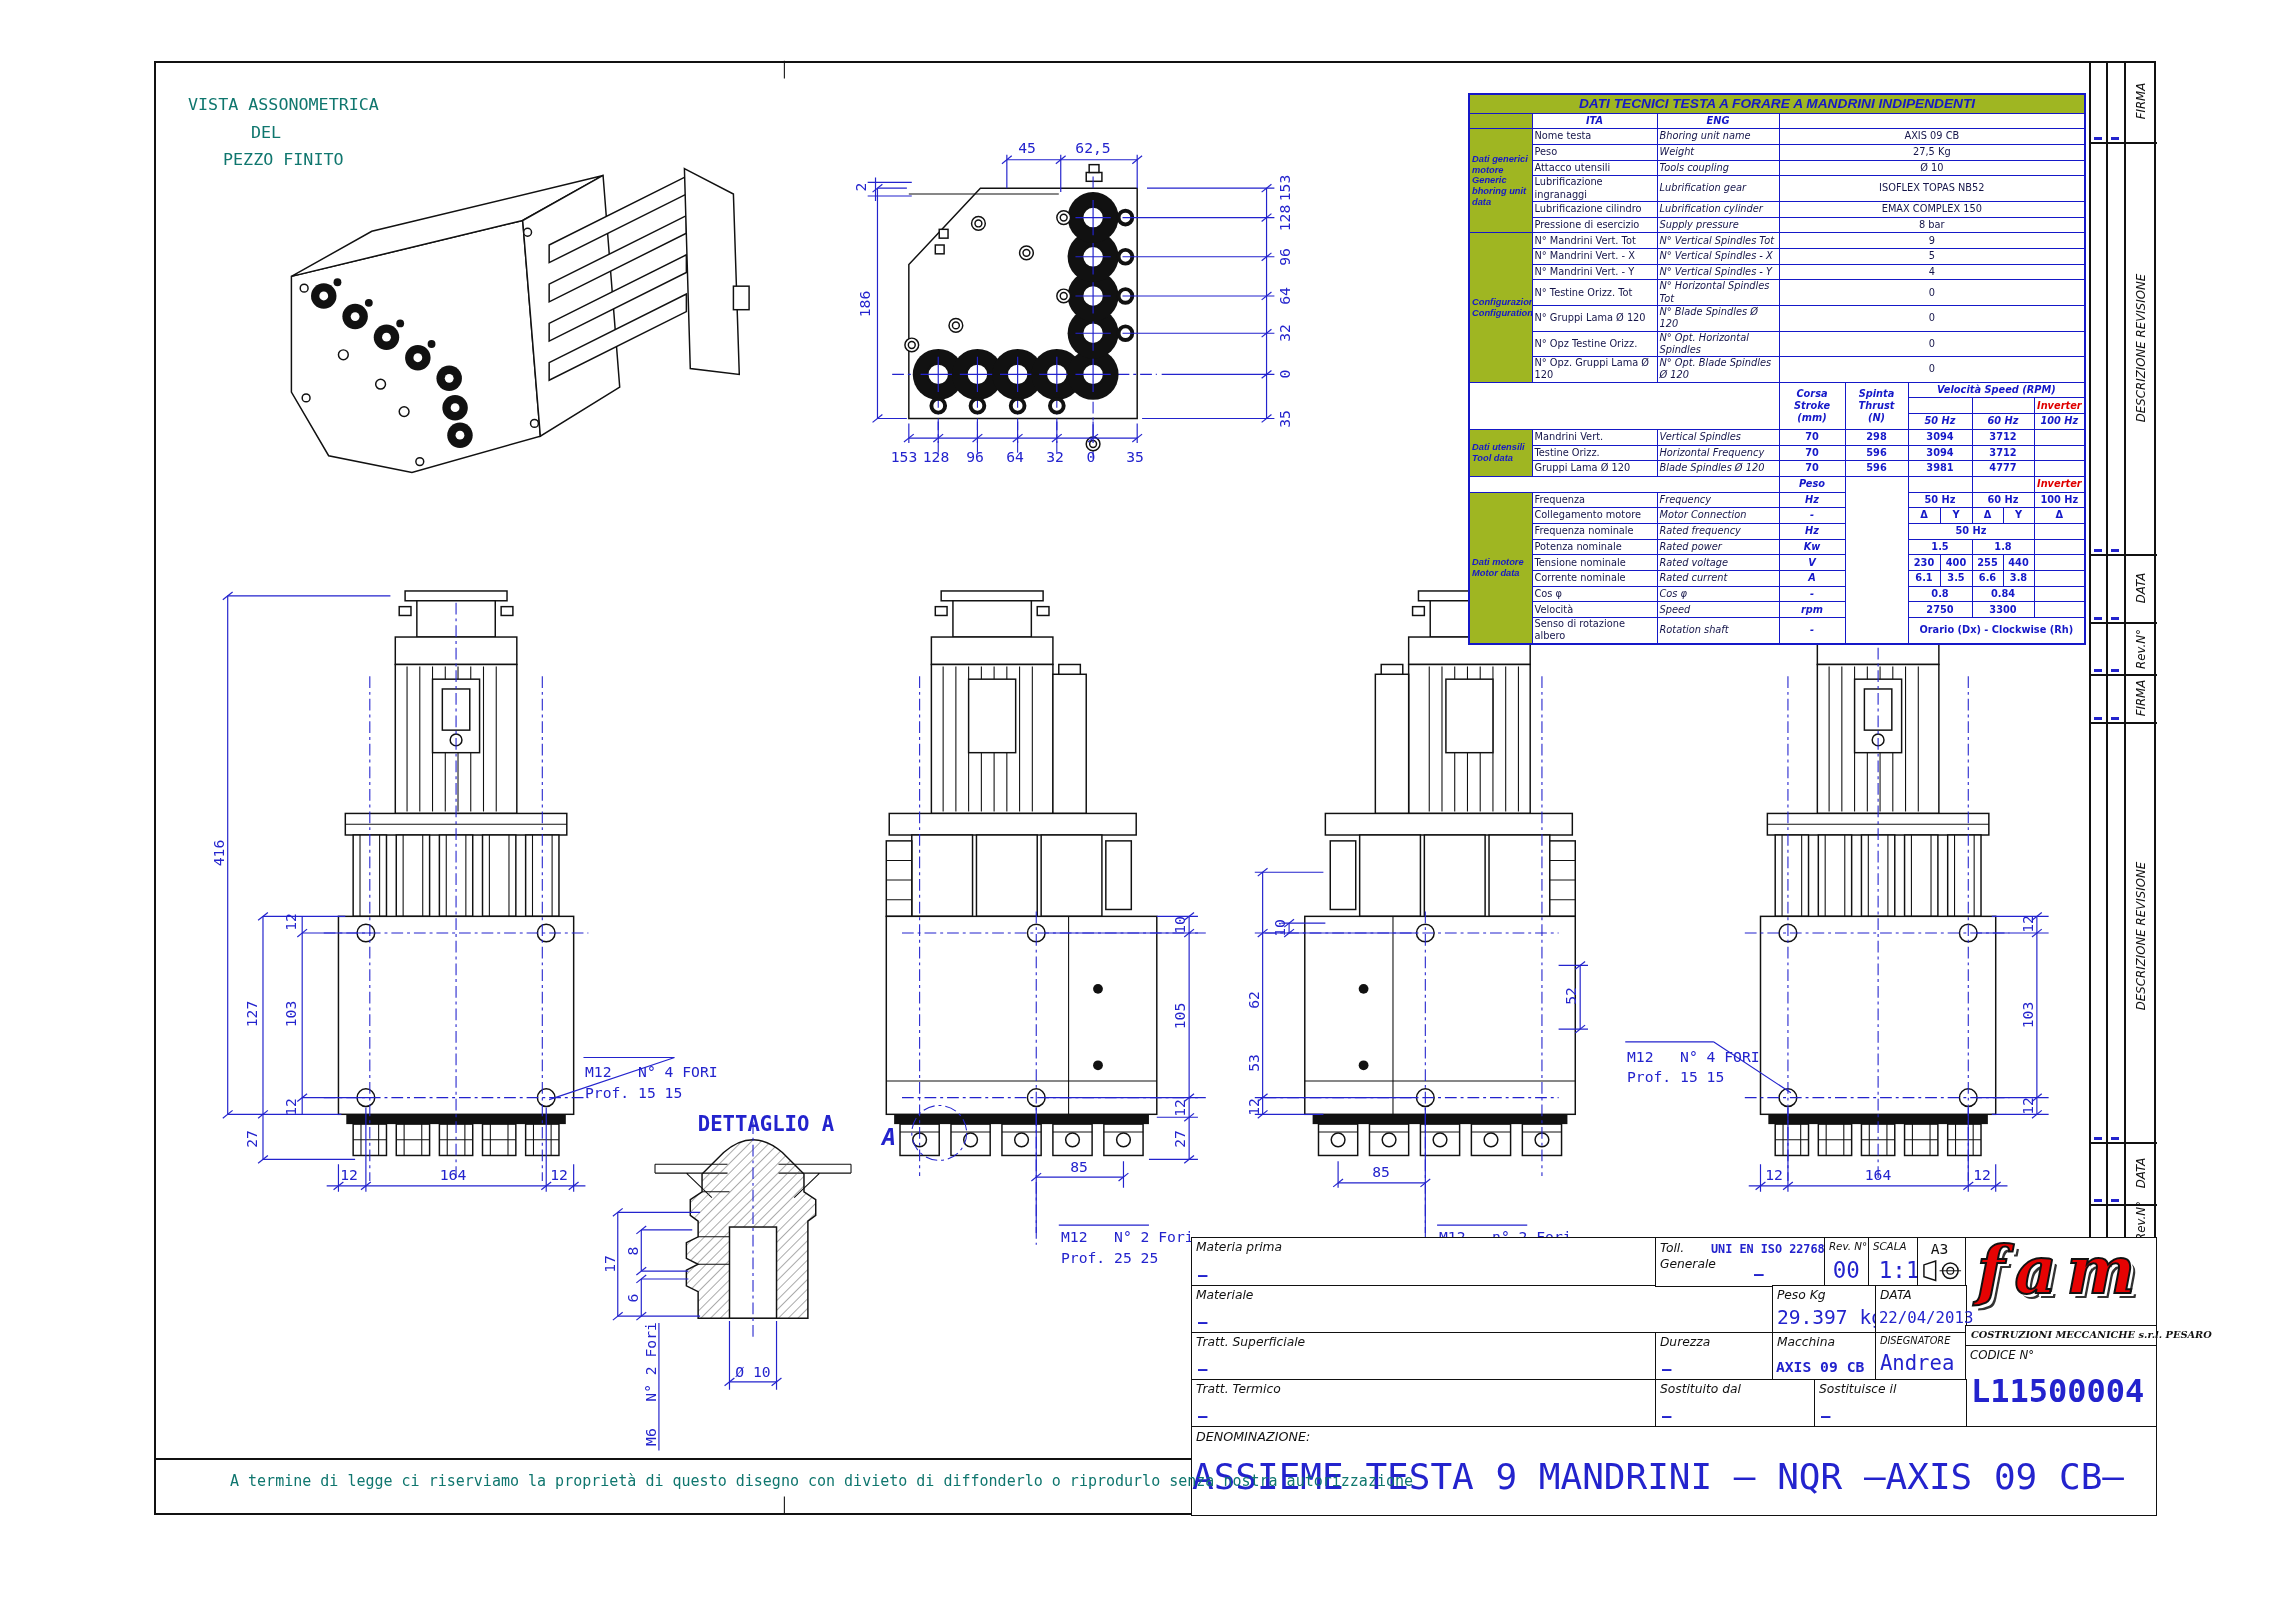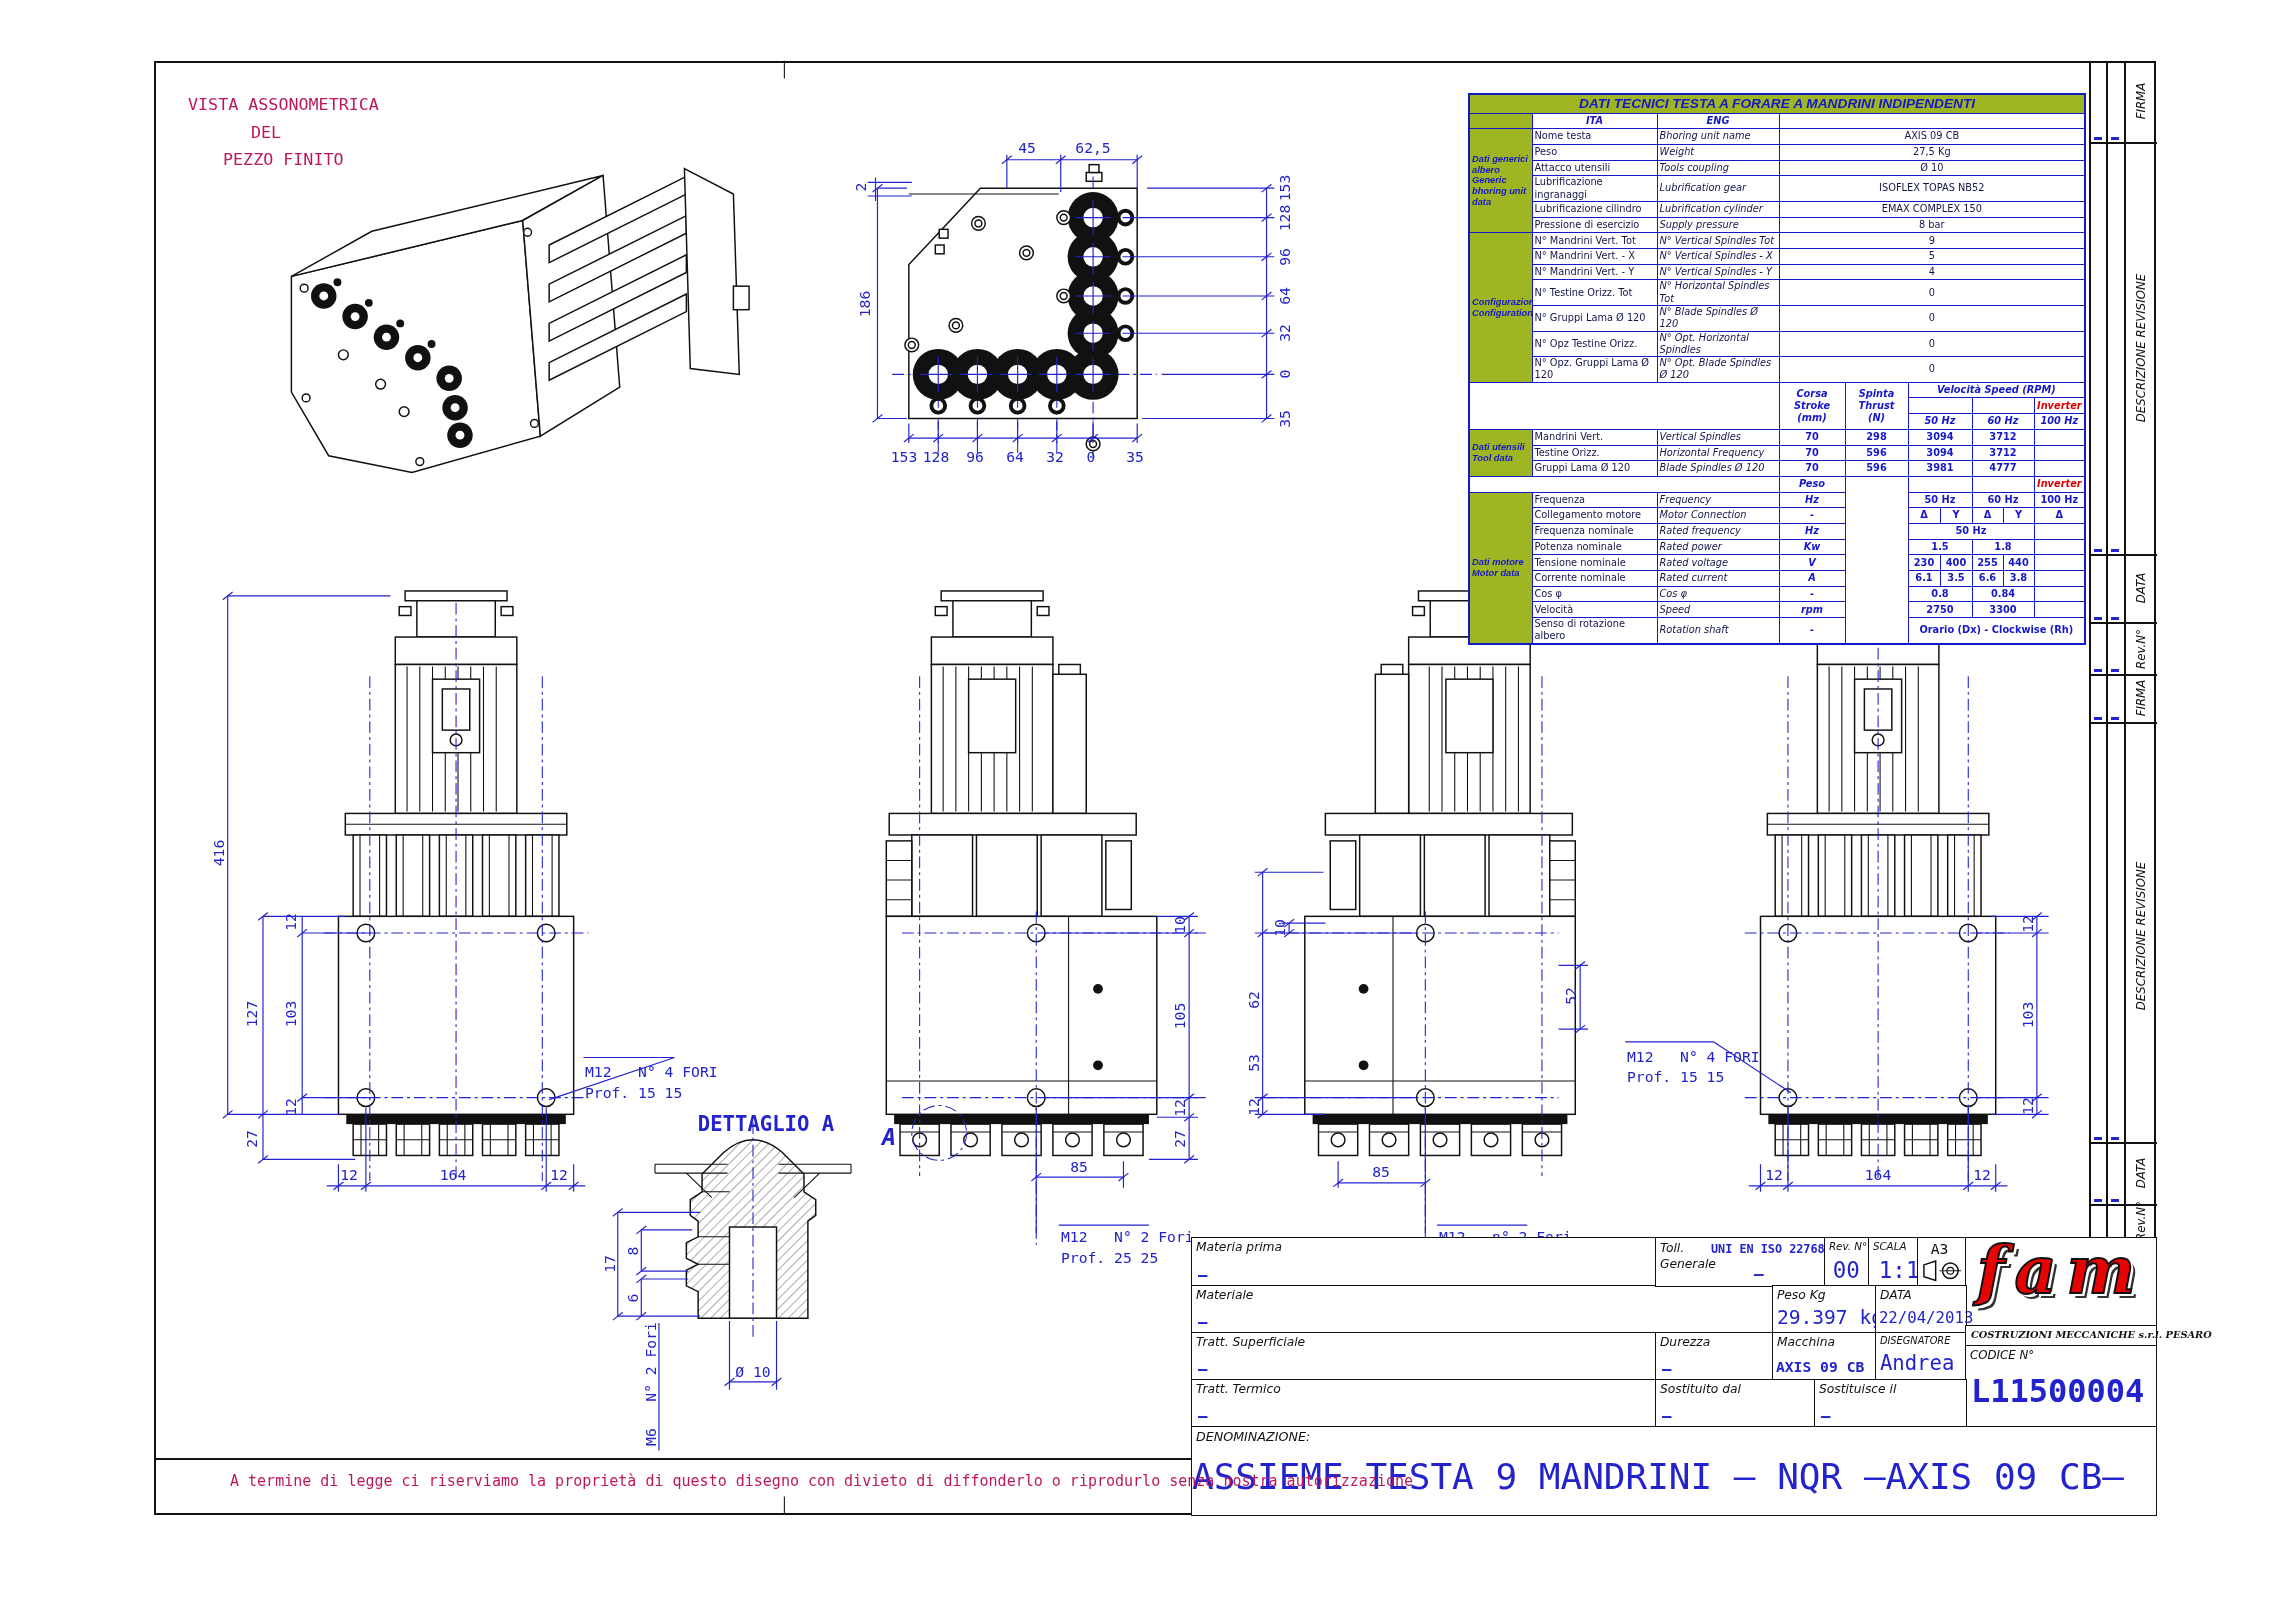--- a/index.html
+++ b/index.html
@@ -14,21 +14,21 @@
   .hatchfill{fill:url(#hatch);stroke:#111;stroke-width:1.5}
   
   #frame{position:absolute;left:154px;top:61px;width:2002px;height:1454px;border:2.4px solid #111;box-sizing:border-box;}
   
   .dim{position:absolute;color:#2323cd;font:14.7px "DejaVu Sans Mono",monospace;white-space:pre;}
   .dim.h{transform:translate(-50%,-50%);}
   .dim.v{transform:translate(-50%,-50%) rotate(-90deg);}
   .lead{position:absolute;color:#2323cd;font:14.7px "DejaVu Sans Mono",monospace;white-space:pre;margin-top:44px;}
   .big-a{position:absolute;color:#2323cd;font:bold italic 23.5px "DejaVu Sans Mono",monospace;}
   .dtitle{position:absolute;color:#2323cd;font:bold 20.6px "DejaVu Sans Mono",monospace;transform:translate(-50%,-50%);white-space:nowrap;}
-  .blacktxt{position:absolute;color:#be185d;font:15.7px "DejaVu Sans Mono",monospace;white-space:nowrap;}
+  .blacktxt{position:absolute;color:#0f766e;font:15.7px "DejaVu Sans Mono",monospace;white-space:nowrap;}
   
   #tech{position:absolute;left:1468px;top:93px;width:617px;border-collapse:collapse;table-layout:fixed;
         border:2px solid #1518c8;background:#fff;}
   #tech td{border:1px solid #1518c8;padding:0 2px;font-size:9.8px;line-height:12.3px;height:14.7px;
            color:#15154a;overflow:hidden;}
   #tech .tt-title{background:#9fb622;color:#1518c8;font:bold italic 13.7px "Liberation Sans",sans-serif;text-align:center;height:17.6px;}
   #tech .g{background:#9fb622;}
   #tech .glabel div{color:#1518c8;font:bold italic 9.3px "Liberation Sans",sans-serif;line-height:10.8px;}
   #tech .hdr{color:#1518c8;font-weight:bold;font-style:italic;text-align:center;}
   #tech .eng{font-style:italic;}
@@ -436,21 +436,21 @@
         </tr>
         <tr>
           <td class="g"></td>
           <td class="hdr">ITA</td>
           <td class="hdr">ENG</td>
           <td colspan="8"></td>
         </tr>
         <tr>
           <td rowspan="6" class="g glabel">
             <div>Dati generici</div>
-            <div>albero</div>
+            <div>motore</div>
             <div>Generic</div>
             <div>bhoring unit</div>
             <div>data</div>
           </td>
           <td class="ita">Nome testa</td>
           <td class="eng">Bhoring unit name</td>
           <td colspan="8" class="val">AXIS 09 CB</td>
         </tr>
         <tr>
           <td class="ita">Peso</td>

